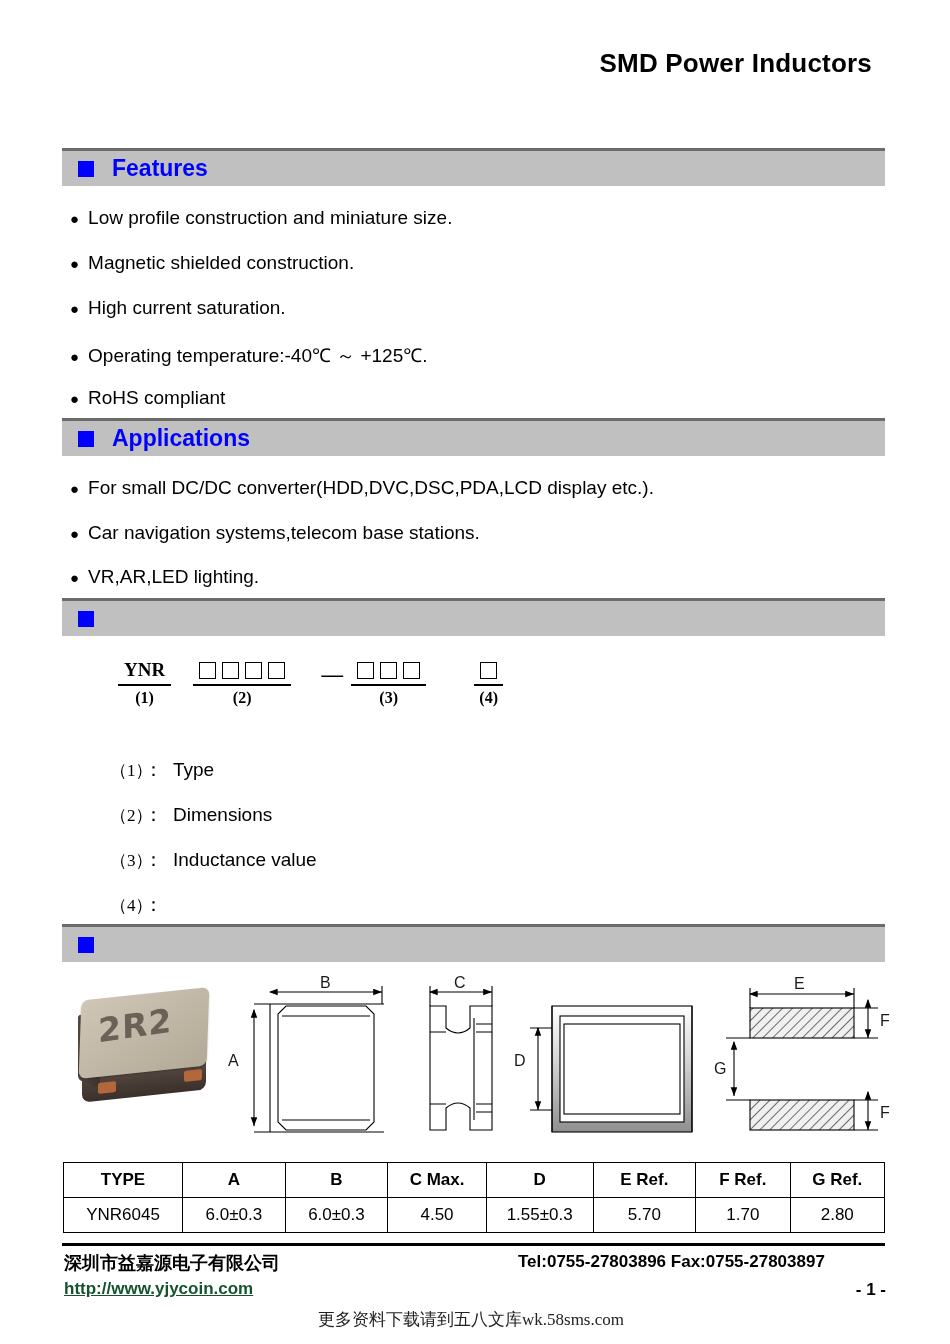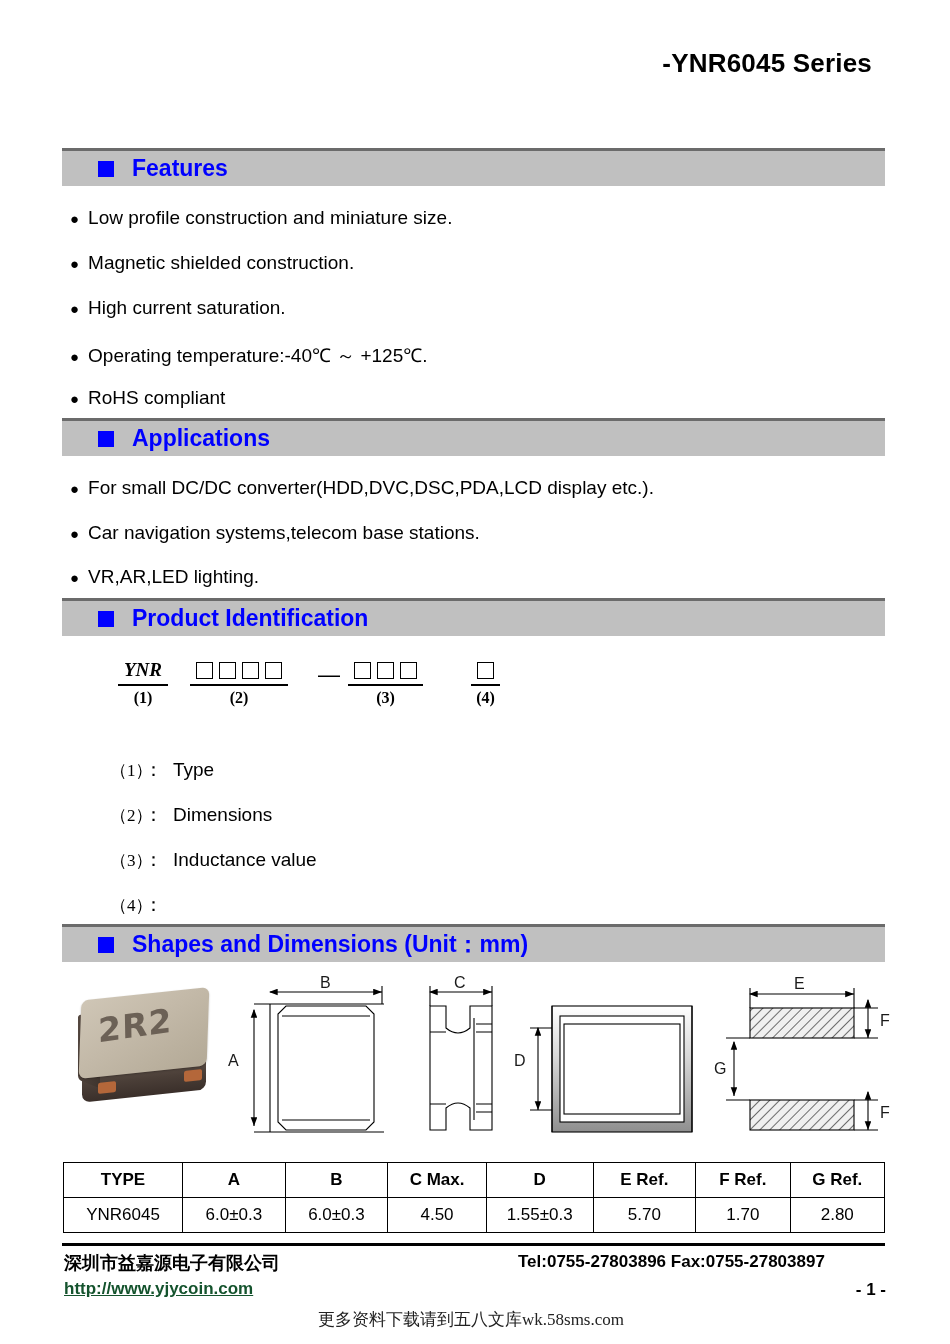--- a/index.html
+++ b/index.html
@@ -60,21 +60,20 @@
   .bar {
     position: absolute;
     left: 62px;
     width: 823px;
     height: 38px;
     background: #c0c0c0;
     border-top: 3px solid #6b6b6b;
     box-sizing: border-box;
     display: flex;
     align-items: center;
-    padding-left: 20px;
   }
   .bar .sq {
     width: 16px;
     height: 16px;
     background: #0000ff;
     margin-left: 16px;
     flex: none;
   }
   .bar .bar-title {
     color: #0000ff;
@@ -118,21 +117,20 @@
     height: 28px;
     display: flex;
     align-items: center;
     justify-content: center;
     font-size: 19px;
     font-weight: bold;
     font-family: "Liberation Serif", serif;
     border-bottom: 2px solid #000;
     padding: 0 6px 2px 6px;
     box-sizing: border-box;
-    font-style: italic;
   }
   .pid-boxes {
     display: flex;
     gap: 6px;
   }
   .pid-box {
     width: 17px;
     height: 17px;
     border: 1.5px solid #000;
     box-sizing: border-box;
@@ -307,21 +305,21 @@
     white-space: nowrap;
   }
 </style>
 </head>
 <body>
 
 <div class="header">
 
 
   <div class="title-block">
-    <div class="title-line">-YNR6045 Series</div>
+    <div class="title-line">SMD Power Inductors</div>
   </div>
 </div>
 
 <div class="bar" style="top:148px;">
   <div class="sq"></div>
   <div class="bar-title">Features</div>
 </div>
 
 <div class="bullet" style="top:207px;">
   <span class="dot">●</span>
@@ -357,21 +355,20 @@
   <span class="dot">●</span>
   <span>Car navigation systems,telecom base stations.</span>
 </div>
 <div class="bullet" style="top:566px;">
   <span class="dot">●</span>
   <span>VR,AR,LED lighting.</span>
 </div>
 
 <div class="bar" style="top:598px;">
   <div class="sq"></div>
-  <div class="bar-title">Product Identification</div>
 </div>
 
 <div class="pid">
   <div class="pid-group">
     <div class="pid-top">YNR</div>
     <div class="pid-num">(1)</div>
   </div>
 
   <div class="pid-group">
     <div class="pid-top">
@@ -423,21 +420,20 @@
   <span class="legend-colon">：</span>
   <span>Inductance value</span>
 </div>
 <div class="legend-row" style="top:892px;">
   <span class="legend-idx">（4）</span>
   <span class="legend-colon">：</span>
 </div>
 
 <div class="bar" style="top:924px;">
   <div class="sq"></div>
-  <div class="bar-title">Shapes and Dimensions (Unit：mm)</div>
 </div>
 
 <div class="draw-area">
 
   <div class="photo">
     <div class="body-bot"></div>
     <div class="body-side"></div>
     <div class="pad" style="left:112px; top:84px;"></div>
     <div class="pad" style="left:26px; top:96px;"></div>
     <div class="body-top"></div>

